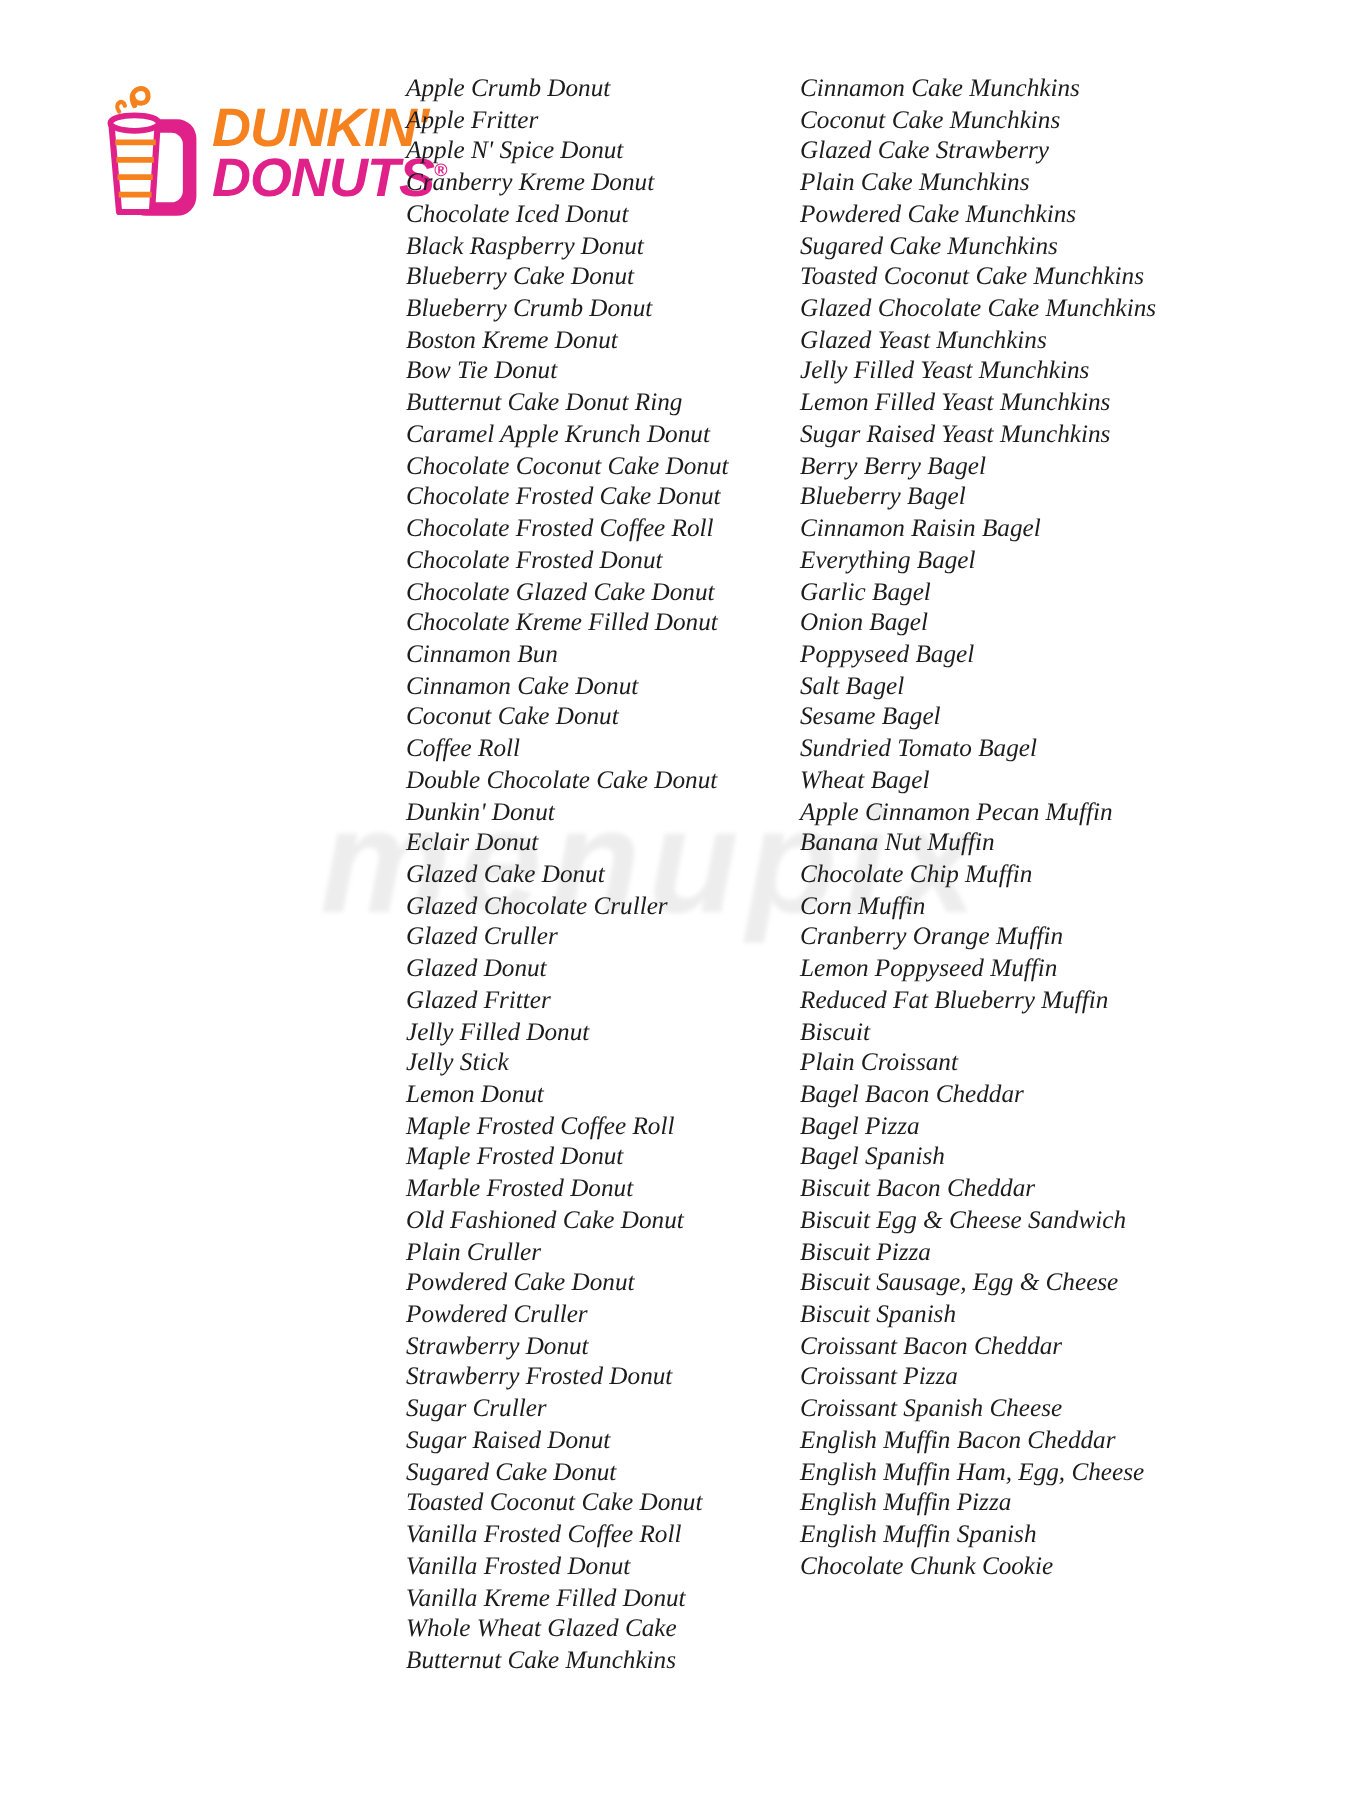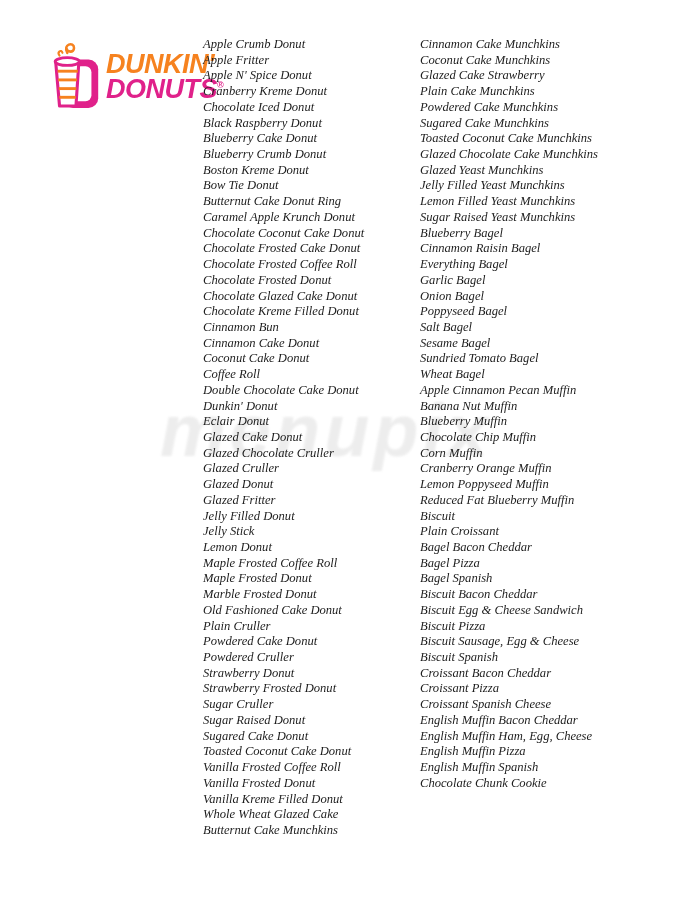--- a/index.html
+++ b/index.html
@@ -42,21 +42,21 @@
     filter:blur(1px);
     user-select:none;
     pointer-events:none;
   }
   
   .menu-col{
     position:absolute;top:37px;
     margin:0;padding:0;list-style:none;
   }
   .menu-col-left{left:203px;width:198px;}
-  .menu-col-right{left:420px;width:250px;}
+  .menu-col-right{left:400px;width:250px;}
   .menu-col li{
     height:15.72px;
     line-height:15.72px;
     font-size:12.6px;
     color:#1c1c1c;
     white-space:nowrap;
   }
 </style>
 </head>
 <body>
@@ -148,33 +148,33 @@
       <li>Glazed Cake Strawberry</li>
       <li>Plain Cake Munchkins</li>
       <li>Powdered Cake Munchkins</li>
       <li>Sugared Cake Munchkins</li>
       <li>Toasted Coconut Cake Munchkins</li>
       <li>Glazed Chocolate Cake Munchkins</li>
       <li>Glazed Yeast Munchkins</li>
       <li>Jelly Filled Yeast Munchkins</li>
       <li>Lemon Filled Yeast Munchkins</li>
       <li>Sugar Raised Yeast Munchkins</li>
+      <li>Berry Berry Bagel</li>
       <li>Blueberry Bagel</li>
       <li>Cinnamon Raisin Bagel</li>
       <li>Everything Bagel</li>
       <li>Garlic Bagel</li>
       <li>Onion Bagel</li>
       <li>Poppyseed Bagel</li>
       <li>Salt Bagel</li>
       <li>Sesame Bagel</li>
       <li>Sundried Tomato Bagel</li>
       <li>Wheat Bagel</li>
       <li>Apple Cinnamon Pecan Muffin</li>
       <li>Banana Nut Muffin</li>
-      <li>Blueberry Muffin</li>
       <li>Chocolate Chip Muffin</li>
       <li>Corn Muffin</li>
       <li>Cranberry Orange Muffin</li>
       <li>Lemon Poppyseed Muffin</li>
       <li>Reduced Fat Blueberry Muffin</li>
       <li>Biscuit</li>
       <li>Plain Croissant</li>
       <li>Bagel Bacon Cheddar</li>
       <li>Bagel Pizza</li>
       <li>Bagel Spanish</li>

